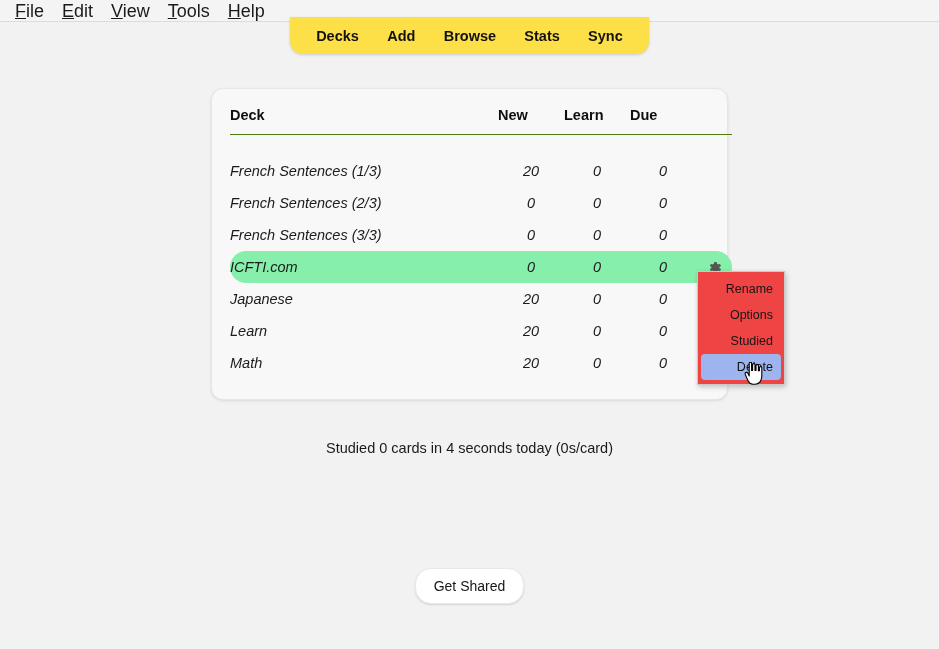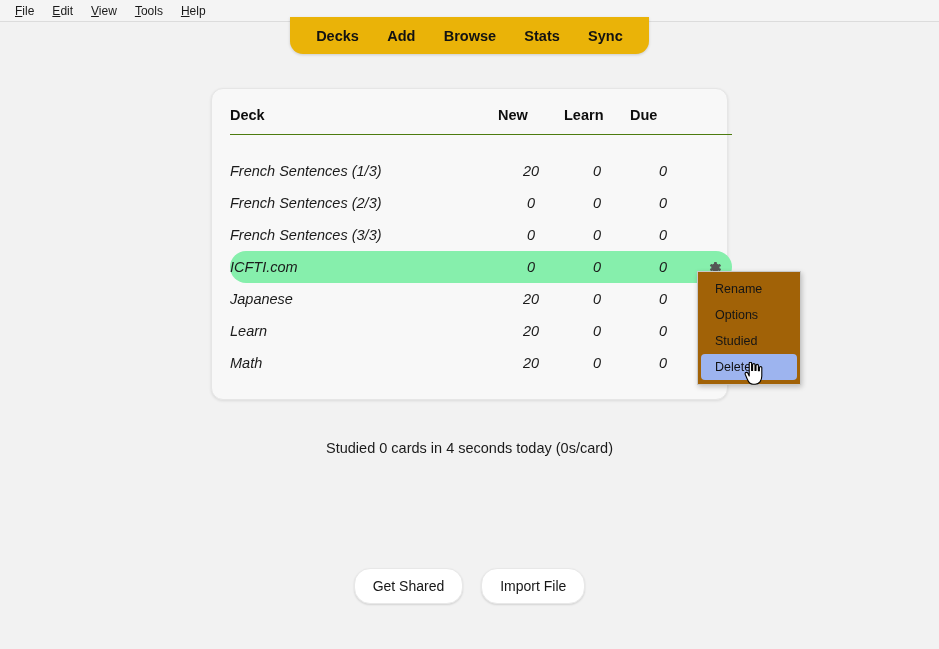--- a/index.html
+++ b/index.html
@@ -24,37 +24,37 @@
     top: 0; left: 0;
     width: 939px;
     height: 22px;
     background: #f4f4f4;
     border-bottom: 1px solid #dcdcdc;
     display: flex;
     align-items: center;
     padding-left: 6px;
   }
   .menubar-item {
-    font-size: 12px;
+    font-size: 18px;
     color: #1a1a1a;
     padding: 2px 9px;
     cursor: default;
     line-height: 16px;
     white-space: nowrap;
   }
   .menubar-item .acc { text-decoration: underline; }
 
   
   .topnav {
     position: absolute;
     top: 17px;
     left: 290px;
     width: 359px;
     height: 37px;
-    background: #eab308;
+    background: #fde047;
     border-bottom-left-radius: 13px;
     border-bottom-right-radius: 13px;
     box-shadow: 0 1px 3px rgba(0,0,0,0.16);
     display: flex;
     align-items: center;
     justify-content: space-around;
     padding: 0 12px;
   }
   .topnav-item {
     font-size: 14.5px;
@@ -164,26 +164,27 @@
     cursor: pointer;
     white-space: nowrap;
     line-height: 16px;
   }
 
   
   .context-menu {
     position: absolute;
     top: 271px;
     left: 697px;
-    width: 104px;
-    background: #a16207;
+    width: 88px;
+    background: #ef4444;
     border: 1px solid #c9c9c9;
     box-shadow: 1px 2px 5px rgba(0,0,0,0.22);
     padding: 4px 3px;
     z-index: 40;
+    text-align: right;
   }
   .menu-item {
     font-size: 12.5px;
     color: #151515;
     padding: 6px 8px 6px 14px;
     border-radius: 4px;
     cursor: pointer;
     white-space: nowrap;
     line-height: 14px;
   }
@@ -308,21 +309,20 @@
               </svg></span></td>
         </tr>
       </tbody>
   </table>
 </div>
 
 <div class="studied-line">Studied 0 cards in 4 seconds today (0s/card)</div>
 
 <div class="bottom-bar">
   <button class="pill-btn">Get Shared</button>
-  <button class="pill-btn">Import File</button>
 </div>
 
 <div class="context-menu">
   <div class="menu-item">Rename</div>
   <div class="menu-item">Options</div>
   <div class="menu-item">Studied</div>
   <div class="menu-item highlighted">Delete</div>
 </div>
 
 <div class="cursor">

